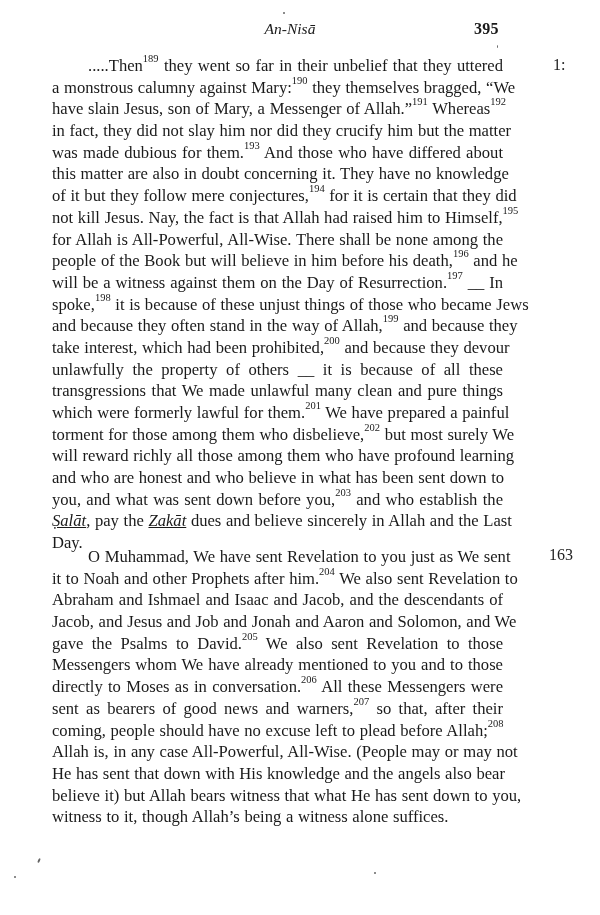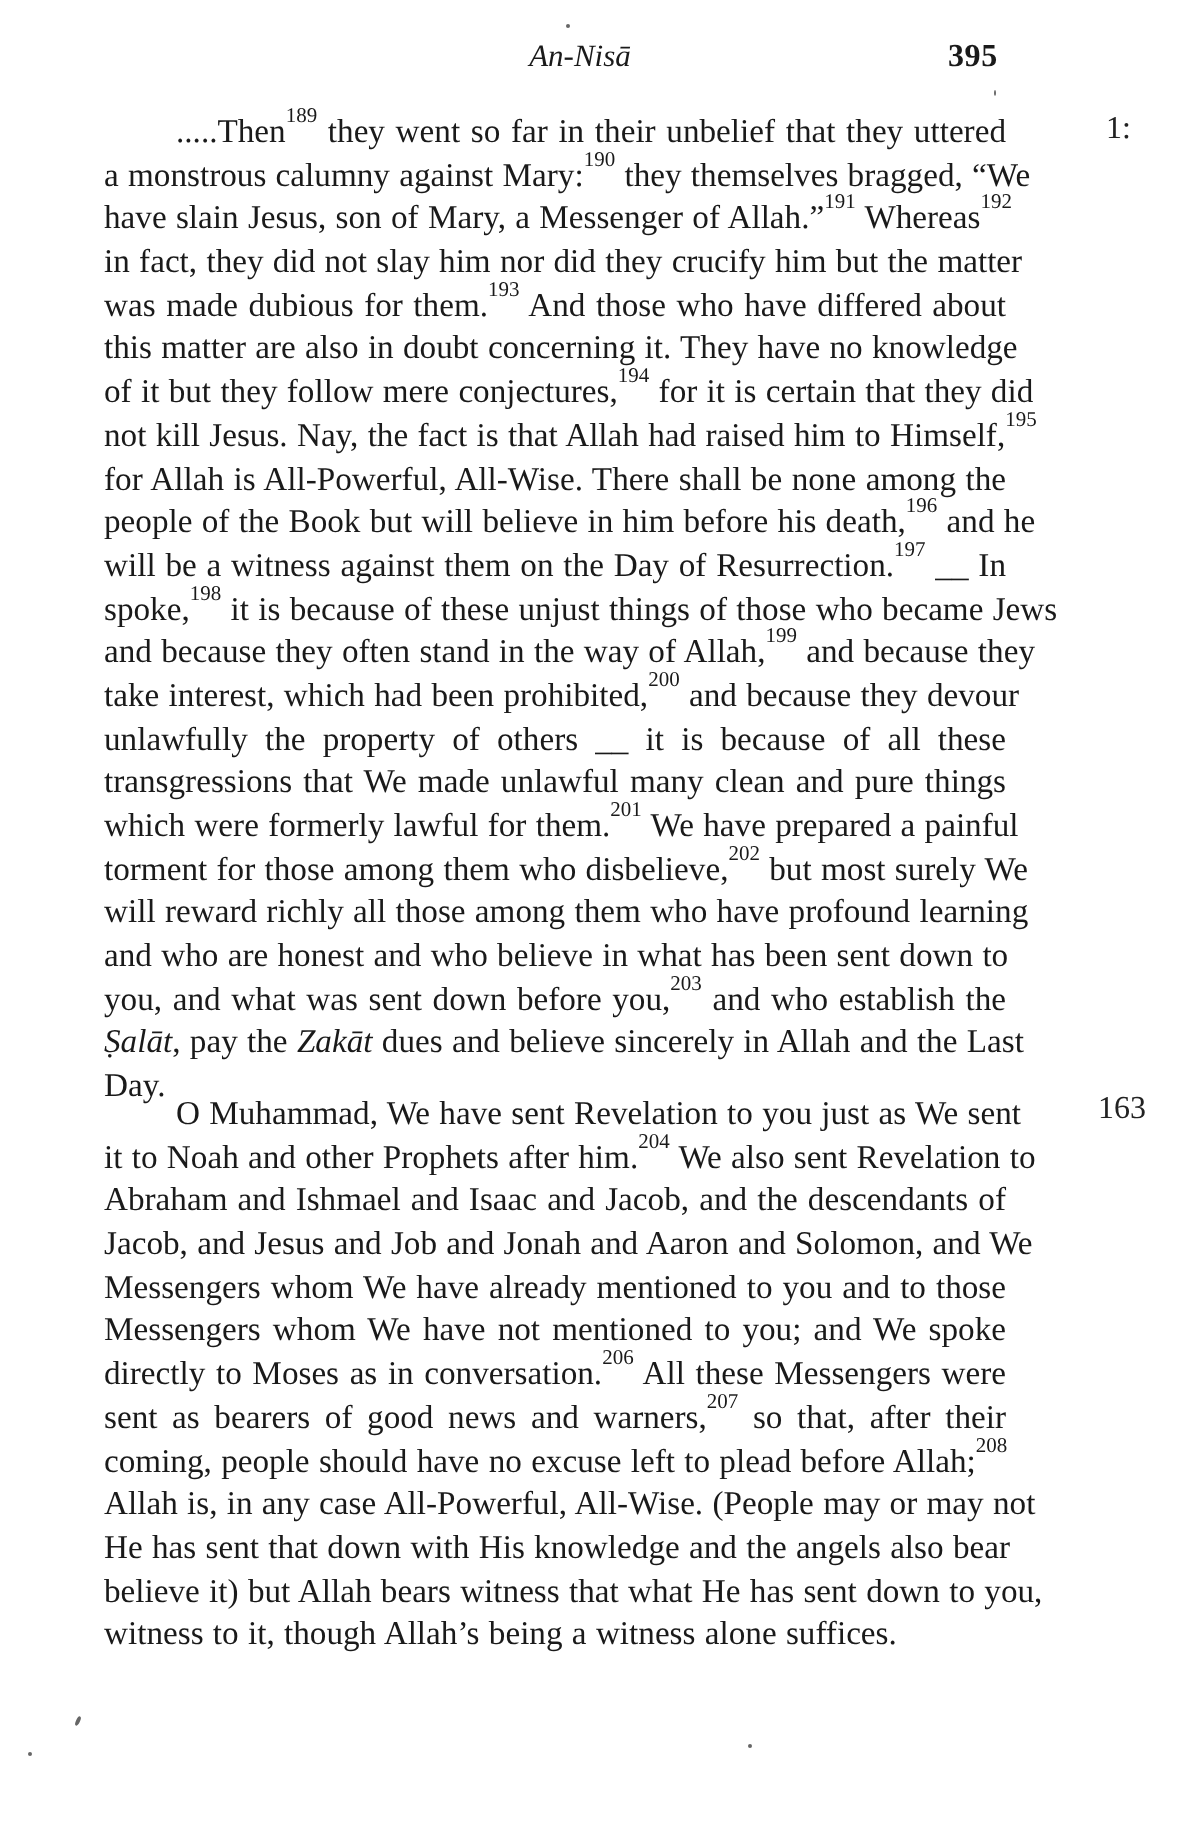--- a/index.html
+++ b/index.html
@@ -24,21 +24,21 @@
     position:absolute; left:52px; width:451px;
     font-size:16.6px; line-height:21.7px; text-align:justify;
     word-spacing:0.5px;
   }
   .p1 { top:55px; }
   .p2 { top:546px; }
   .line { display:block; white-space:nowrap; text-align:justify; text-align-last:justify; height:21.7px; }
   .line.last { text-align-last:left; }
   .line.indent { padding-left:36px; }
   sup { font-size:10.5px; vertical-align:top; position:relative; top:-1px; line-height:1; }
-  .it { font-style:italic; }
+  .it { font-style:italic;text-decoration:underline; }
   .mark {
     position:absolute; background:#666; border-radius:50%;
   }
 </style>
 </head>
 <body>
 
 <div class="page">
   <div class="header-title">An-Nisā</div>
   <div class="page-number">395</div>
@@ -69,22 +69,22 @@
       <span class="line"><span>and who are honest and who believe in what has been sent down to</span></span>
       <span class="line"><span>you, and what was sent down before you,</span><sup>203</sup><span> and who establish the</span></span>
       <span class="line"><span class="it">Ṣalāt</span><span>, pay the </span><span class="it">Zakāt</span><span> dues and believe sincerely in Allah and the Last</span></span>
       <span class="line last"><span>Day.</span></span>
     </div>
   <div class="paragraph p2">
       <span class="line indent"><span>O Muhammad, We have sent Revelation to you just as We sent</span></span>
       <span class="line"><span>it to Noah and other Prophets after him.</span><sup>204</sup><span> We also sent Revelation to</span></span>
       <span class="line"><span>Abraham and Ishmael and Isaac and Jacob, and the descendants of</span></span>
       <span class="line"><span>Jacob, and Jesus and Job and Jonah and Aaron and Solomon, and We</span></span>
+      <span class="line"><span>gave the Psalms to David.</span><sup>205</sup><span> We also sent Revelation to those</span></span>
       <span class="line"><span>Messengers whom We have already mentioned to you and to those</span></span>
-      <span class="line"><span>Messengers whom We have not mentioned to you; and We spoke</span></span>
       <span class="line"><span>directly to Moses as in conversation.</span><sup>206</sup><span> All these Messengers were</span></span>
       <span class="line"><span>sent as bearers of good news and warners,</span><sup>207</sup><span> so that, after their</span></span>
       <span class="line"><span>coming, people should have no excuse left to plead before Allah;</span><sup>208</sup></span>
       <span class="line"><span>Allah is, in any case All-Powerful, All-Wise. (People may or may not</span></span>
       <span class="line"><span>He has sent that down with His knowledge and the angels also bear</span></span>
       <span class="line"><span>believe it) but Allah bears witness that what He has sent down to you,</span></span>
       <span class="line last"><span>witness to it, though Allah’s being a witness alone suffices.</span></span>
     </div>
 
   <span class="mark" style="left:283px;top:12px;width:2px;height:2px;"></span>

